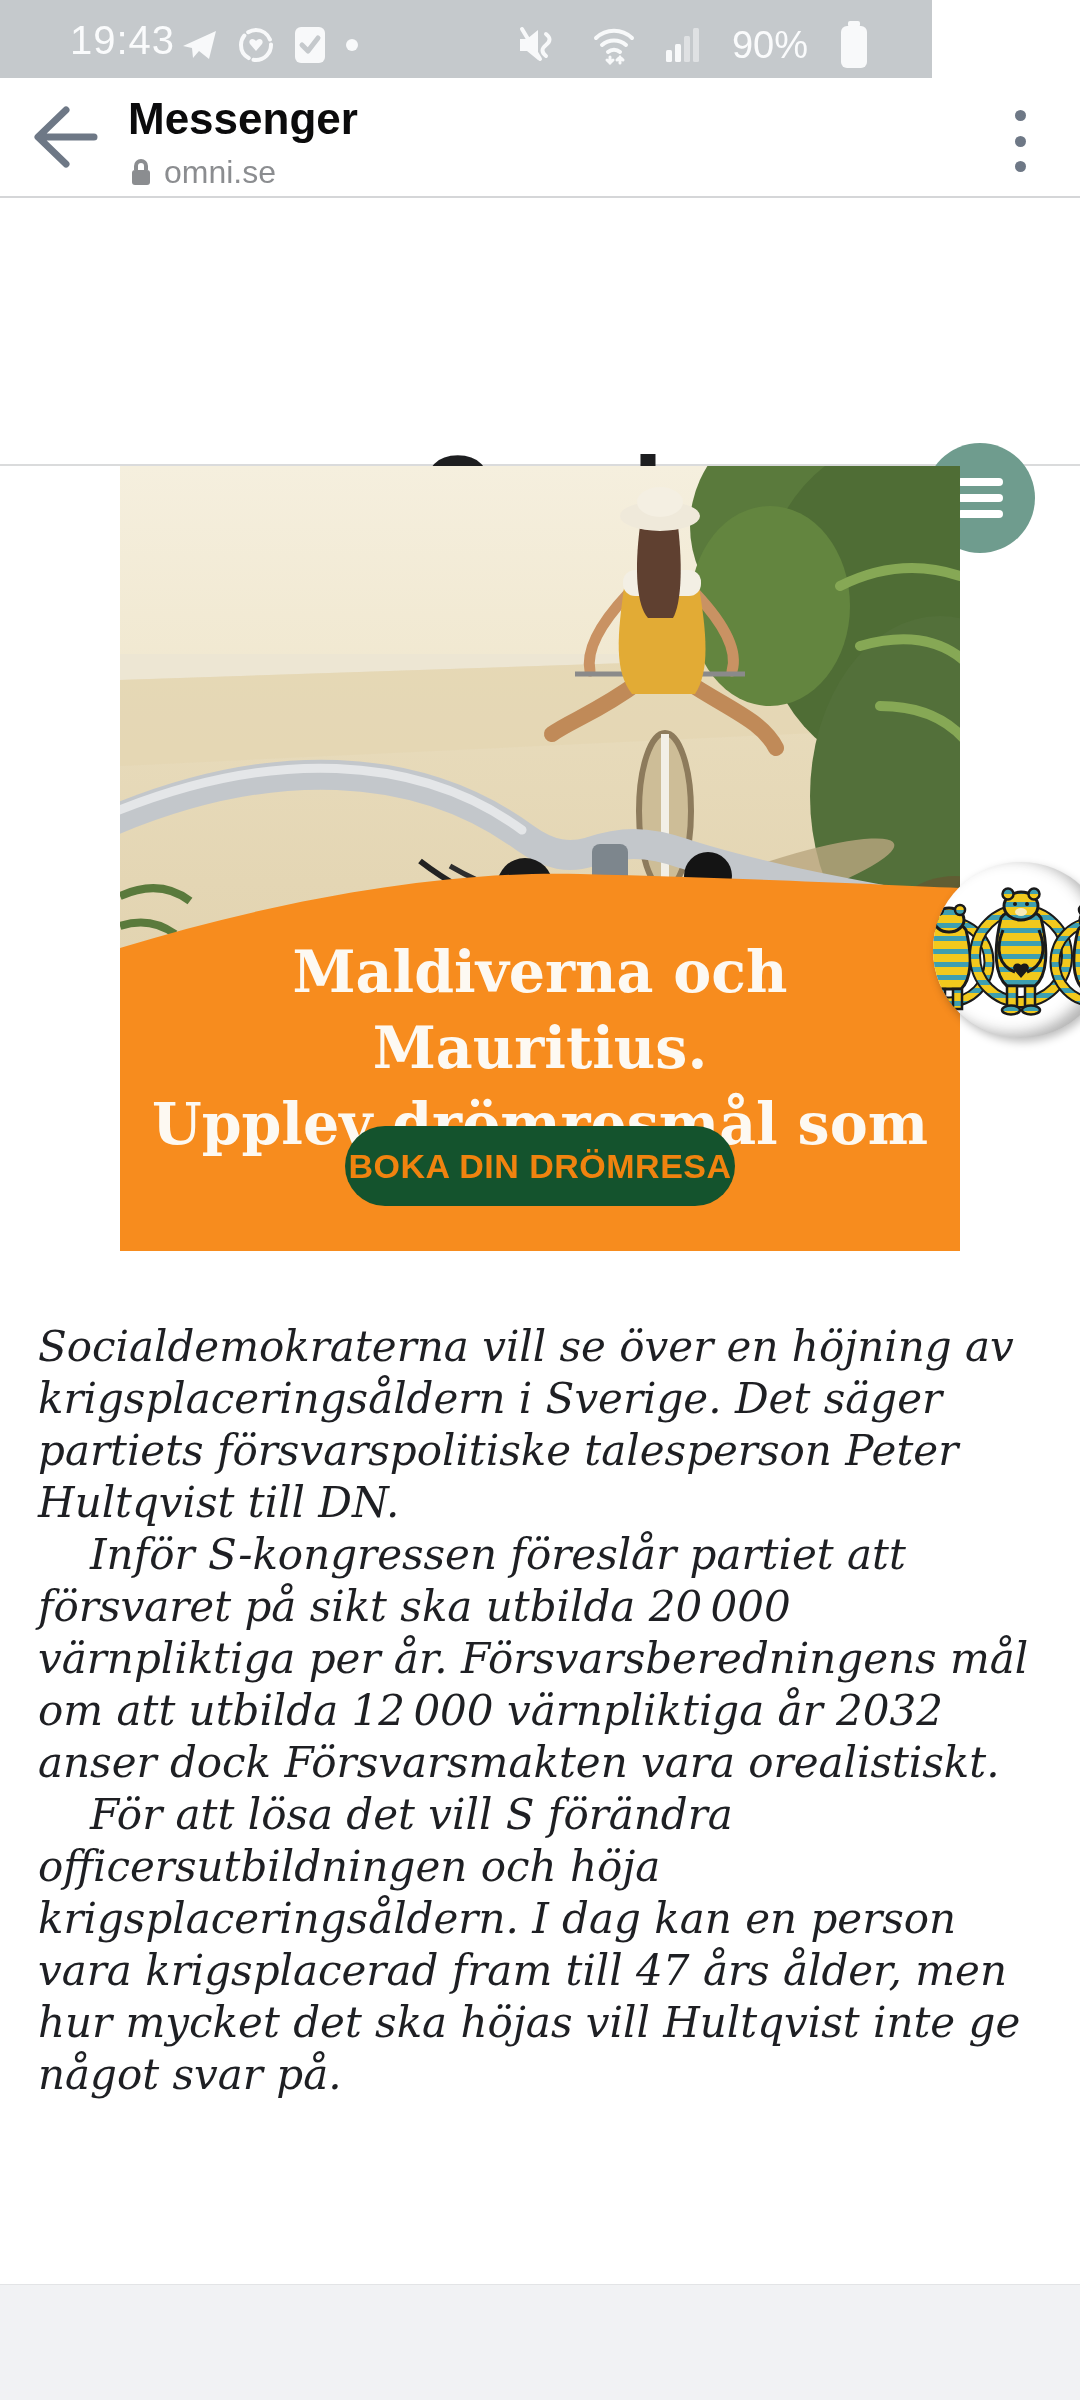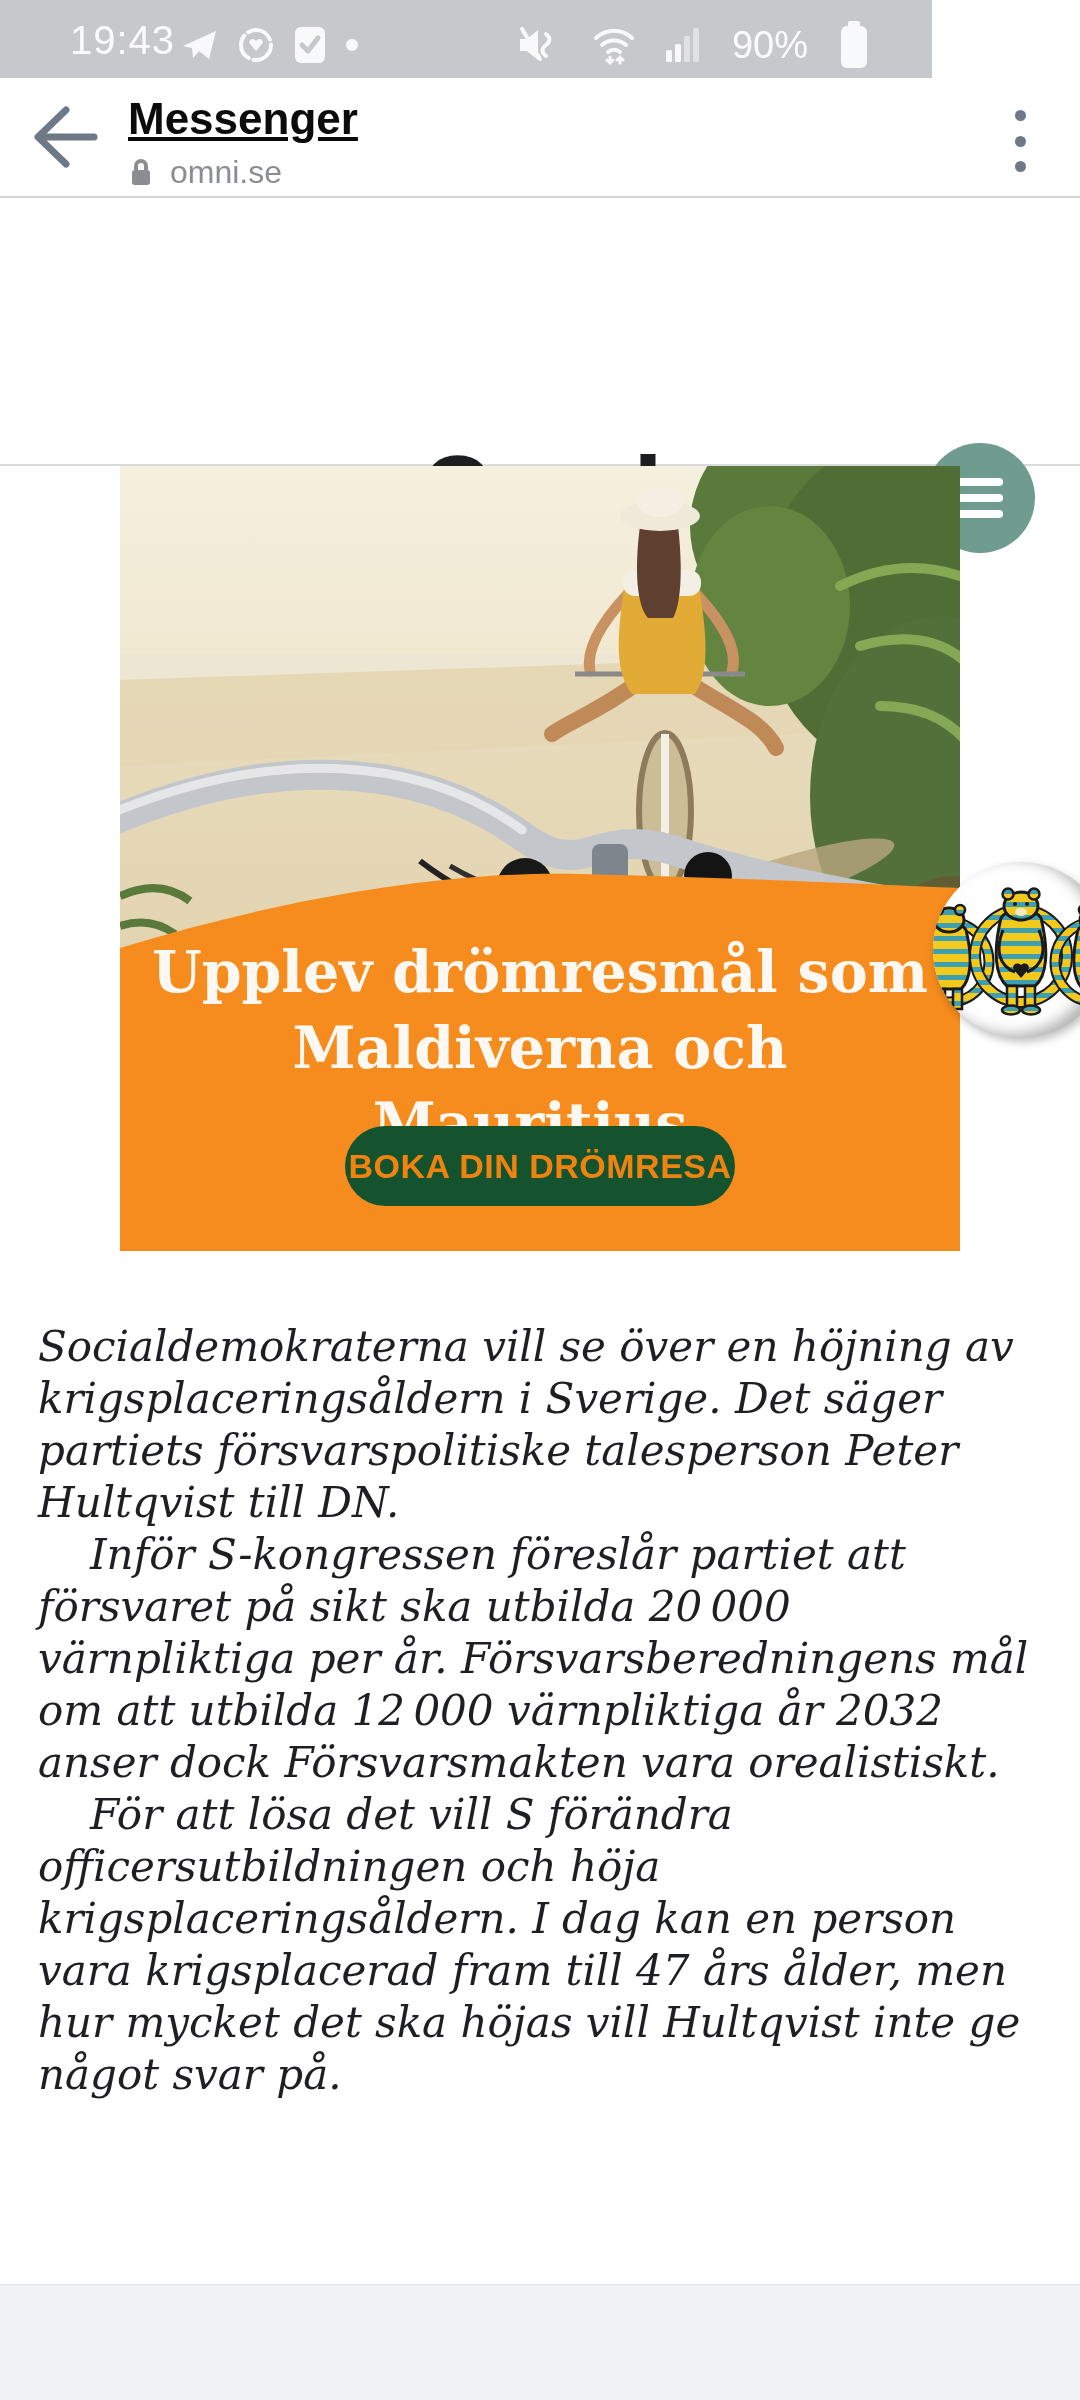--- a/index.html
+++ b/index.html
@@ -10,22 +10,22 @@
   .status-bar{position:absolute;left:0;top:0;width:932px;height:78px;background:#C5C9CC;}
   .sb-time{position:absolute;left:70px;top:18px;font-size:40px;color:#FAFBFC;letter-spacing:1px;}
   .sb-left-icons{position:absolute;left:180px;top:24px;display:flex;align-items:center;gap:16px;}
   .sb-right-icons{position:absolute;right:60px;top:20px;display:flex;align-items:center;gap:28px;}
   .sb-pct{font-size:38px;color:#FAFBFC;}
 
   
   .msgr{position:absolute;left:0;top:78px;width:1080px;height:120px;background:#ffffff;
         border-bottom:2px solid #D5D6D8;box-sizing:border-box;}
   .msgr-back{position:absolute;left:26px;top:26px;width:72px;height:66px;cursor:pointer;}
-  .msgr-title{position:absolute;left:128px;top:16px;font-size:44px;font-weight:bold;color:#0B0B0C;text-decoration:underline;}
-  .msgr-url-row{position:absolute;left:128px;top:76px;display:flex;align-items:center;gap:16px;}
+  .msgr-title{position:absolute;left:128px;top:16px;font-size:44px;font-weight:bold;color:#0B0B0C;}
+  .msgr-url-row{position:absolute;left:128px;top:76px;display:flex;align-items:center;gap:10px;}
   .msgr-url{font-size:32px;color:#8B8D90;}
   .msgr-dots{position:absolute;right:40px;top:28px;width:40px;height:70px;display:flex;
              flex-direction:column;align-items:center;justify-content:space-between;padding:4px 0;
              box-sizing:border-box;cursor:pointer;}
   .msgr-dots span{width:11px;height:11px;border-radius:50%;background:#6E7886;}
 
   
   .site-head{position:absolute;left:0;top:198px;width:1080px;height:268px;background:#ffffff;
              border-bottom:2px solid #DADBDC;box-sizing:border-box;}
   .omni-logo{position:absolute;left:0;top:248px;width:1080px;text-align:center;
@@ -205,22 +205,22 @@
       <line x1="300" y1="452" x2="300" y2="560" stroke="#DFE2E5" stroke-width="4.5"></line>
       <line x1="360" y1="430" x2="360" y2="560" stroke="#DFE2E5" stroke-width="4.5"></line>
       <line x1="420" y1="418" x2="420" y2="560" stroke="#DFE2E5" stroke-width="4.5"></line>
       <line x1="480" y1="414" x2="480" y2="560" stroke="#DFE2E5" stroke-width="4.5"></line>
       <line x1="540" y1="418" x2="540" y2="560" stroke="#DFE2E5" stroke-width="4.5"></line>
       <line x1="600" y1="436" x2="600" y2="560" stroke="#DFE2E5" stroke-width="4.5"></line>
 
       <path d="M0,482 C150,436 320,404 460,408 C620,412 750,418 840,422 L840,785 L0,785 Z" fill="#F78C1E"></path>
     </svg>
     <div class="ad-headline">
+      <div>Maldiverna och Mauritius.</div>
       <div>Upplev drömresmål som</div>
-      <div>Maldiverna och Mauritius.</div>
     </div>
     <div class="ad-cta">BOKA DIN DRÖMRESA</div>
   </div>
 
   <div class="badge">
     <svg width="176" height="176" viewBox="0 0 176 176">
       <defs>
         <pattern id="tstripe" width="12" height="13" patternUnits="userSpaceOnUse">
           <rect width="12" height="13" fill="#F2C91D"></rect>
           <rect y="8" width="12" height="5" fill="#3E9FB0"></rect>

